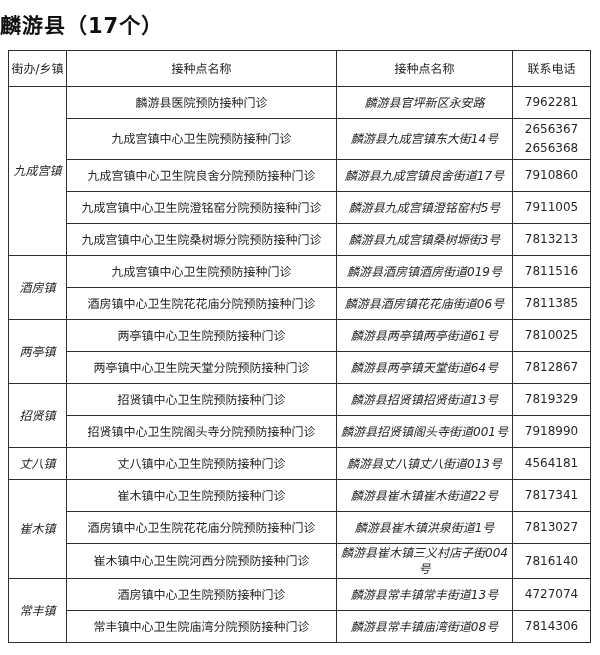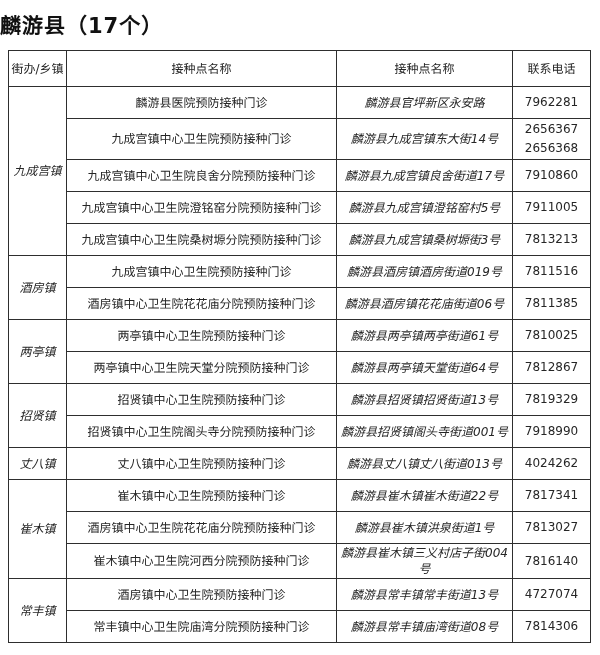--- a/index.html
+++ b/index.html
@@ -146,21 +146,21 @@
         <td class="addr">麟游县招贤镇阁头寺街道001号</td>
         <td class="phone">
           <div>7918990</div>
         </td>
       </tr>
       <tr>
         <td class="town" rowspan="1">丈八镇</td>
         <td class="name">丈八镇中心卫生院预防接种门诊</td>
         <td class="addr">麟游县丈八镇丈八街道013号</td>
         <td class="phone">
-          <div>4024262</div>
+          <div>4564181</div>
         </td>
       </tr>
       <tr>
         <td class="town" rowspan="3">崔木镇</td>
         <td class="name">崔木镇中心卫生院预防接种门诊</td>
         <td class="addr">麟游县崔木镇崔木街道22号</td>
         <td class="phone">
           <div>7817341</div>
         </td>
       </tr>

